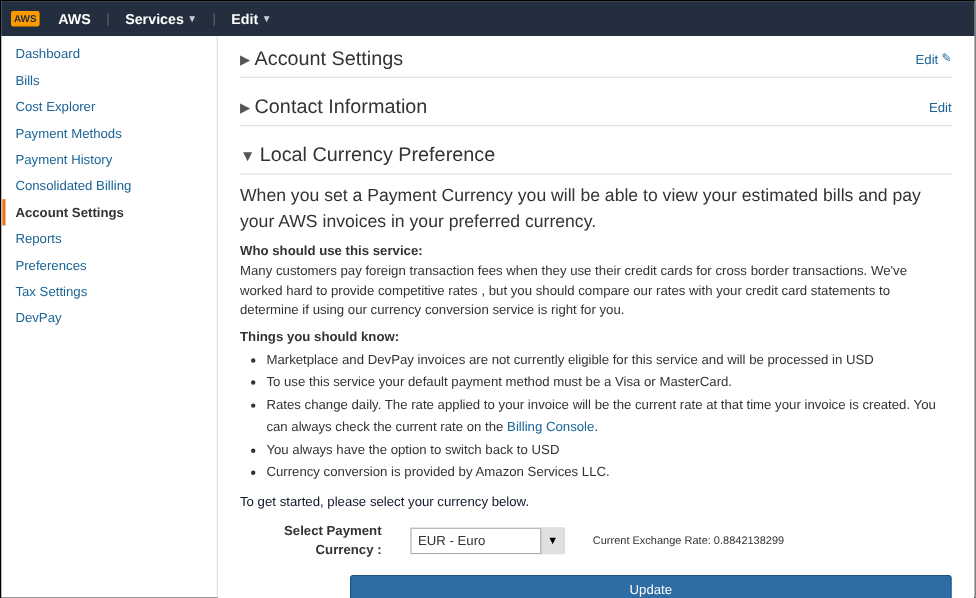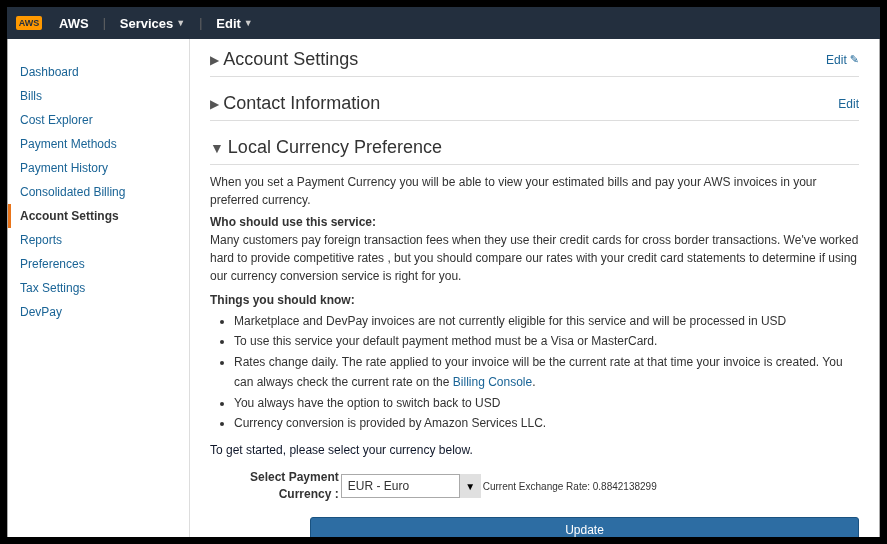--- a/index.html
+++ b/index.html
@@ -62,24 +62,24 @@
     .main-wrapper {
       display: flex;
       height: calc(544px - 32px);
       border: 1px solid #aaa;
       border-top: none;
       background: #fff;
     }
 
     
     .sidebar {
-      width: 182px;
+      width: 196px;
       background: #fff;
       border-right: 1px solid #ddd;
-      padding: 21px 0;
+      padding: 4px 0;
       flex-shrink: 0;
       overflow-y: auto;
     }
     .sidebar-item {
       padding: 5px 12px;
       cursor: pointer;
       color: #1a6496;
       font-size: 12px;
       display: block;
       text-decoration: none;
@@ -152,21 +152,21 @@
       gap: 4px;
       border-bottom: 1px solid #ddd;
       padding-bottom: 6px;
     }
     .currency-title-arrow {
       color: #555;
       font-size: 14px;
     }
 
     .description-text {
-      font-size: 12px;
+      font-size: 16px;
       color: #333;
       margin-bottom: 6px;
       line-height: 1.5;
     }
     .who-text {
       font-size: 12px;
       color: #333;
       font-weight: bold;
       margin-bottom: 2px;
     }
@@ -199,21 +199,21 @@
     .get-started {
       font-size: 12px;
       color: #0f172a;
       margin-bottom: 12px;
     }
 
     
     .currency-form {
       display: flex;
       align-items: center;
-      gap: 2px;
+      gap: 26px;
       margin-left: 40px;
       margin-bottom: 14px;
     }
     .form-label {
       font-weight: bold;
       font-size: 12px;
       color: #333;
       text-align: right;
       line-height: 1.4;
     }
@@ -270,21 +270,21 @@
       background: transparent;
       color: #000000;
       border: none;
       padding: 5px 8px;
       font-size: 12px;
       cursor: pointer;
     }
 
     
     .outer-frame {
-      border: 7px solid #000000;
+      border: 1px solid #000000;
       background: #fff;
       display: flex;
       flex-direction: column;
       width: 887px;
       height: 544px;
       overflow: hidden;
     }
   </style>
 </head>
 <body>

